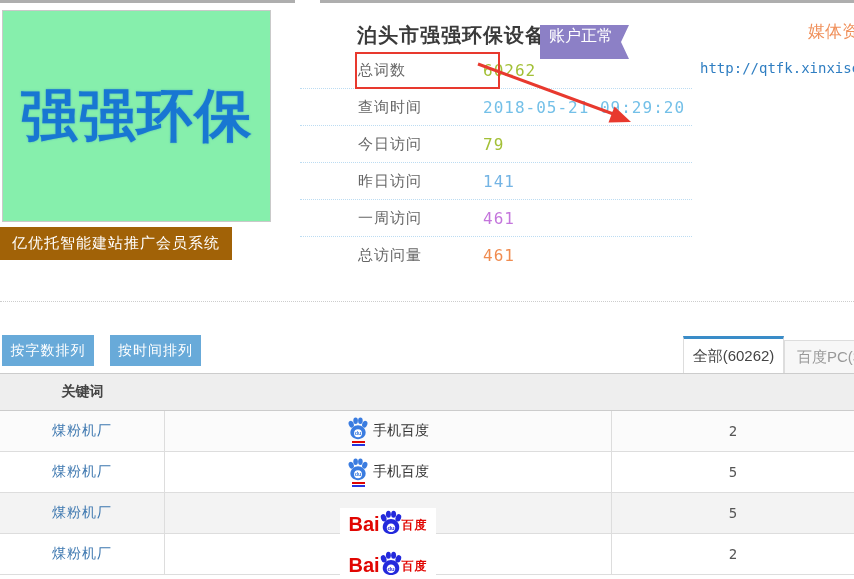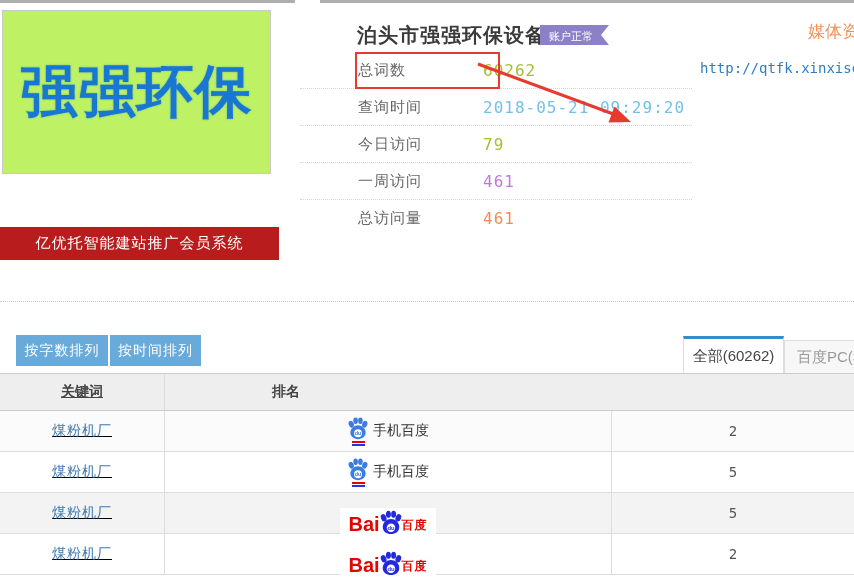--- a/index.html
+++ b/index.html
@@ -8,42 +8,42 @@
     position:relative; width:854px; height:579px; overflow:hidden;
     background:#fff; font-family:"Liberation Sans","DejaVu Sans",sans-serif;
   }
   
   .top-strip-seg { position:absolute; top:0; height:3px; background:#aeaeae; }
   .strip-a { left:0; width:295px; }
   .strip-b { left:320px; width:534px; }
 
   
   .logo-panel {
-    position:absolute; left:2px; top:10px; width:269px; height:164px;
-    background:#bef264; border:1px solid #c9c9c9;
+    position:absolute; left:2px; top:10px; width:269px; height:212px;
+    background:#86efac; border:1px solid #c9c9c9;
     display:flex; align-items:center; justify-content:center;
   }
   .logo-text {
     color:#1877d2; font-weight:bold; font-size:57px; letter-spacing:1px;
     text-shadow:0 0 2px rgba(24,119,210,.55); white-space:nowrap;
   }
   .system-banner {
-    position:absolute; left:0; top:227px; width:279px; height:33px;
-    background:#b91c1c; color:#fff; font-size:15px;
+    position:absolute; left:0; top:227px; width:232px; height:33px;
+    background:#a16207; color:#fff; font-size:15px;
     display:flex; align-items:center; justify-content:center; letter-spacing:1px;
   }
 
   
   .company-title {
     position:absolute; left:357px; top:22px; font-size:20px; font-weight:bold;
     color:#3a3a3a; letter-spacing:1px; white-space:nowrap;
   }
   .account-badge {
-    position:absolute; left:540px; top:25px; height:20px; line-height:22px;
-    background:#8c80c6; color:#fff; font-size:11px; padding:0 16px 0 9px;
+    position:absolute; left:540px; top:25px; height:34px; line-height:22px;
+    background:#8c80c6; color:#fff; font-size:16px; padding:0 16px 0 9px;
     clip-path:polygon(0 0,100% 0,calc(100% - 8px) 50%,100% 100%,0 100%);
     white-space:nowrap;
   }
   .media-heading {
     position:absolute; left:808px; top:20px; color:#f0915c; font-size:17px;
     white-space:nowrap;
   }
   .site-url {
     position:absolute; left:700px; top:60px; color:#2f7ec2; font-size:14px;
     font-family:"DejaVu Sans Mono","Liberation Mono",monospace;
@@ -70,21 +70,21 @@
   
   .section-divider { position:absolute; left:0; top:301px; width:854px; border-top:1px dotted #cdcdcd; }
 
   
   .sort-btn {
     position:absolute; top:335px; height:31px; background:#68aad9; color:#fff;
     font-size:14px; border:none; cursor:pointer; letter-spacing:1px;
     display:flex; align-items:center; justify-content:center;
     font-family:"Liberation Sans",sans-serif;
   }
-  .sort-words { left:16px;  width:92px; }
+  .sort-words { left:2px;  width:92px; }
   .sort-time  { left:110px; width:91px; }
 
   
   .tab-active {
     position:absolute; left:683px; top:336px; width:101px; height:37px;
     background:#fff; border-top:3px solid #3a8cc8; border-left:1px solid #ddd;
     border-right:1px solid #ddd; color:#444; font-size:15px;
     display:flex; align-items:center; justify-content:center; cursor:pointer;
     white-space:nowrap;
   }
@@ -95,21 +95,21 @@
     cursor:pointer; white-space:nowrap;
   }
 
   
   .results-table { position:absolute; left:0; top:373px; width:854px; }
   .thead {
     display:flex; height:38px; background:#eeeeee;
     border-top:1px solid #ccc; border-bottom:1px solid #ccc;
     font-weight:bold; color:#444; font-size:14px;
   }
-  .col-kw  { width:165px;text-decoration:underline; }
+  .col-kw  { width:165px; }
   .col-eng { width:447px; }
   .col-rk  { width:242px; }
   .cell {
     display:flex; align-items:center; justify-content:center;
     border-right:1px solid #ddd; height:100%;
   }
   .cell:last-child { border-right:none; }
   .trow { display:flex; height:41px; border-bottom:1px solid #ddd; font-size:14px; }
   .trow.r0 { background:#fbfbfb; }
   .trow.r1 { background:#ffffff; }
@@ -161,20 +161,24 @@
   </div>
       <div class="stat-row">
     <span class="stat-label">查询时间</span>
     <span class="stat-value" style="color: rgb(116, 192, 232);">2018-05-21 09:29:20</span>
   </div>
       <div class="stat-row">
     <span class="stat-label">今日访问</span>
     <span class="stat-value" style="color: rgb(163, 192, 55);">79</span>
   </div>
       <div class="stat-row">
+    <span class="stat-label">昨日访问</span>
+    <span class="stat-value" style="color: rgb(116, 180, 228);">141</span>
+  </div>
+      <div class="stat-row">
     <span class="stat-label">一周访问</span>
     <span class="stat-value" style="color: rgb(196, 118, 220);">461</span>
   </div>
       <div class="stat-row">
     <span class="stat-label">总访问量</span>
     <span class="stat-value" style="color: rgb(240, 140, 80);">461</span>
   </div>
     </div>
 
   <div class="annotation-box"></div>
@@ -187,21 +191,20 @@
 
   <button class="sort-btn sort-words">按字数排列</button>
   <button class="sort-btn sort-time">按时间排列</button>
 
   <div class="tab-active">全部(60262)</div>
   <div class="tab-inactive">百度PC(30</div>
 
   <div class="results-table">
     <div class="thead">
       <div class="cell col-kw">关键词</div>
-      <div class="cell col-rk">排名</div>
     </div>
     <div>
         <div class="trow r0">
     <div class="cell col-kw">
       <span class="keyword-link">煤粉机厂</span>
     </div>
     <div class="cell col-eng">
       <span class="engine-mobile">
         <span class="paw-wrap">
           <svg class="paw" viewBox="-10 -12 20 22">

